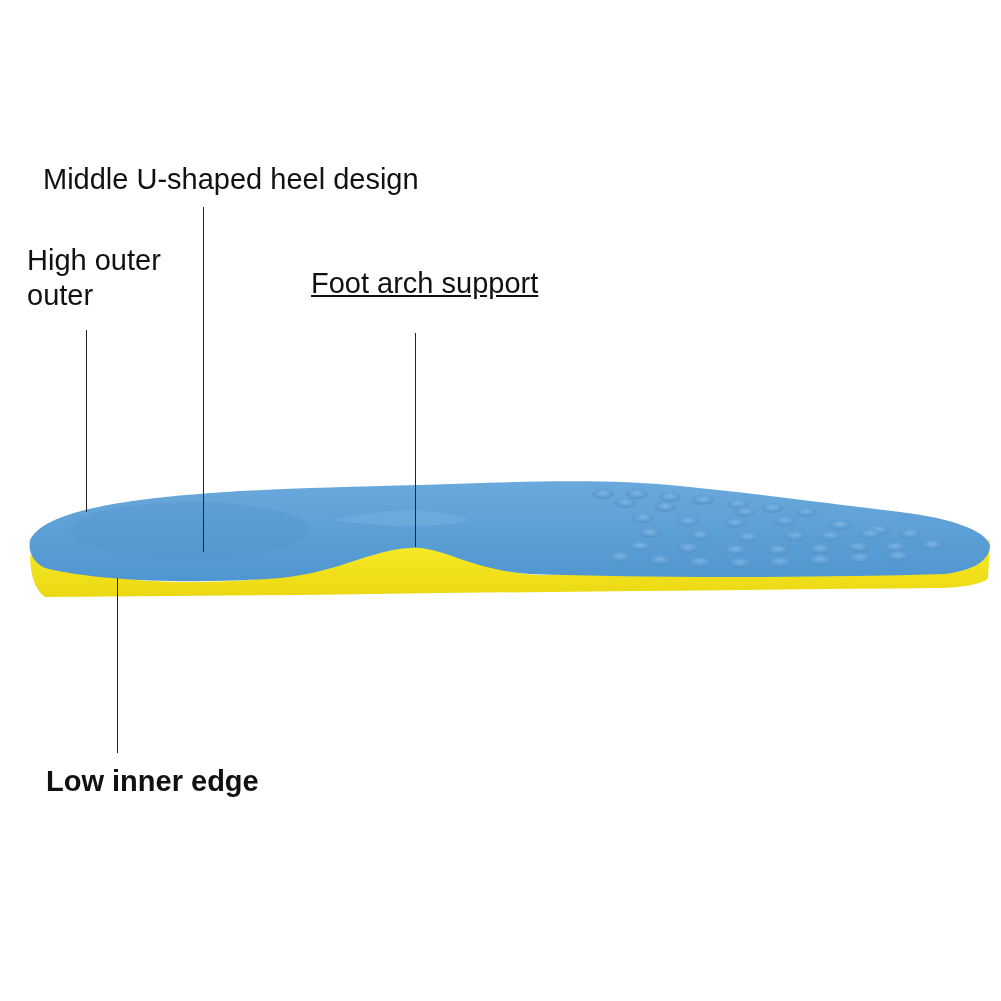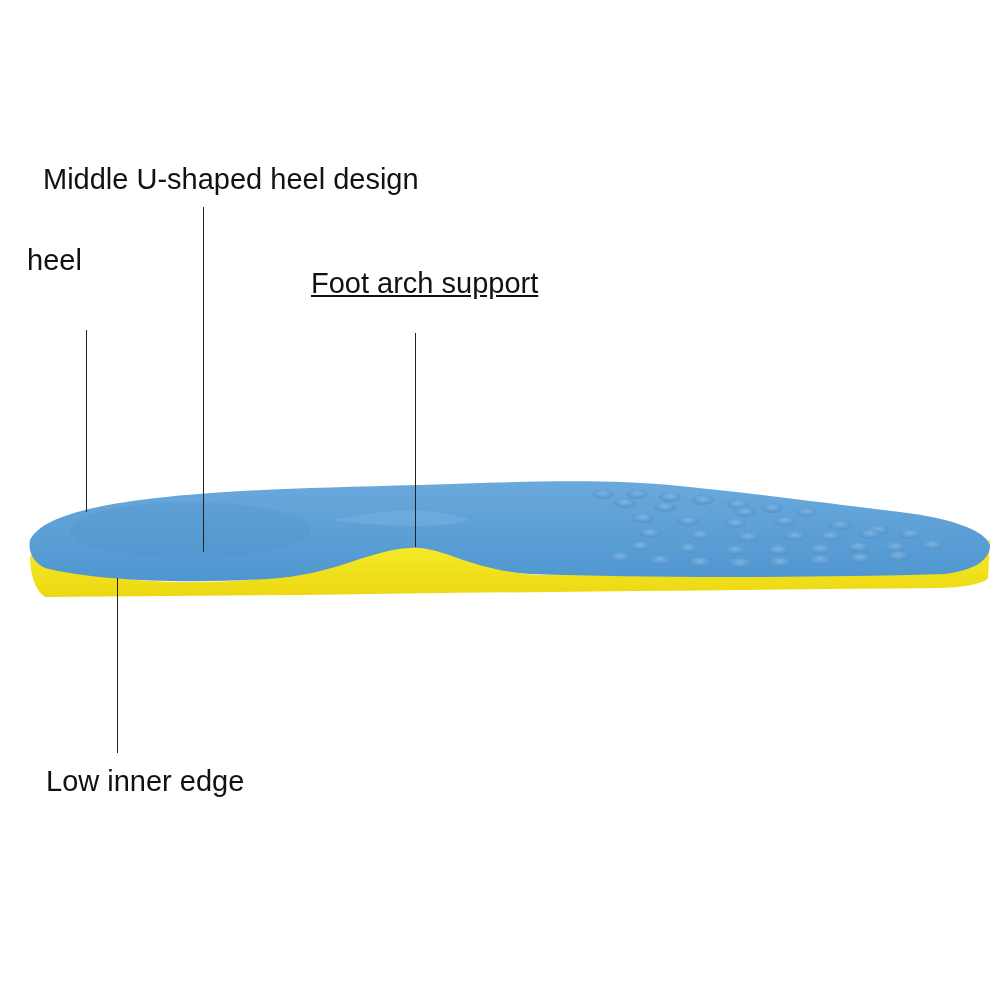--- a/index.html
+++ b/index.html
@@ -99,20 +99,21 @@
   </svg>
 
   <div class="leader" style="left:86px; top:330px; height:182px;"></div>
   <div class="leader" style="left:203px; top:207px; height:345px;"></div>
   <div class="leader" style="left:415px; top:333px; height:214px;"></div>
   <div class="leader" style="left:117px; top:578px; height:175px;"></div>
 
   <div class="label" style="left:43px; top:162px;">Middle U-shaped heel design</div>
 
   <div class="label" style="left:27px; top:243px;">
-    <div>heel</div>
+    <div>High outer</div>
+    <div>outer</div>
   </div>
 
   <div class="label" style="left:311px; top:266px;text-decoration:underline;">Foot arch support</div>
 
-  <div class="label" style="left:46px; top:764px;">Low inner edge</div>
+  <div class="label" style="left:46px; top:764px;font-weight:bold;">Low inner edge</div>
 
 </div>
 
 </body></html>

